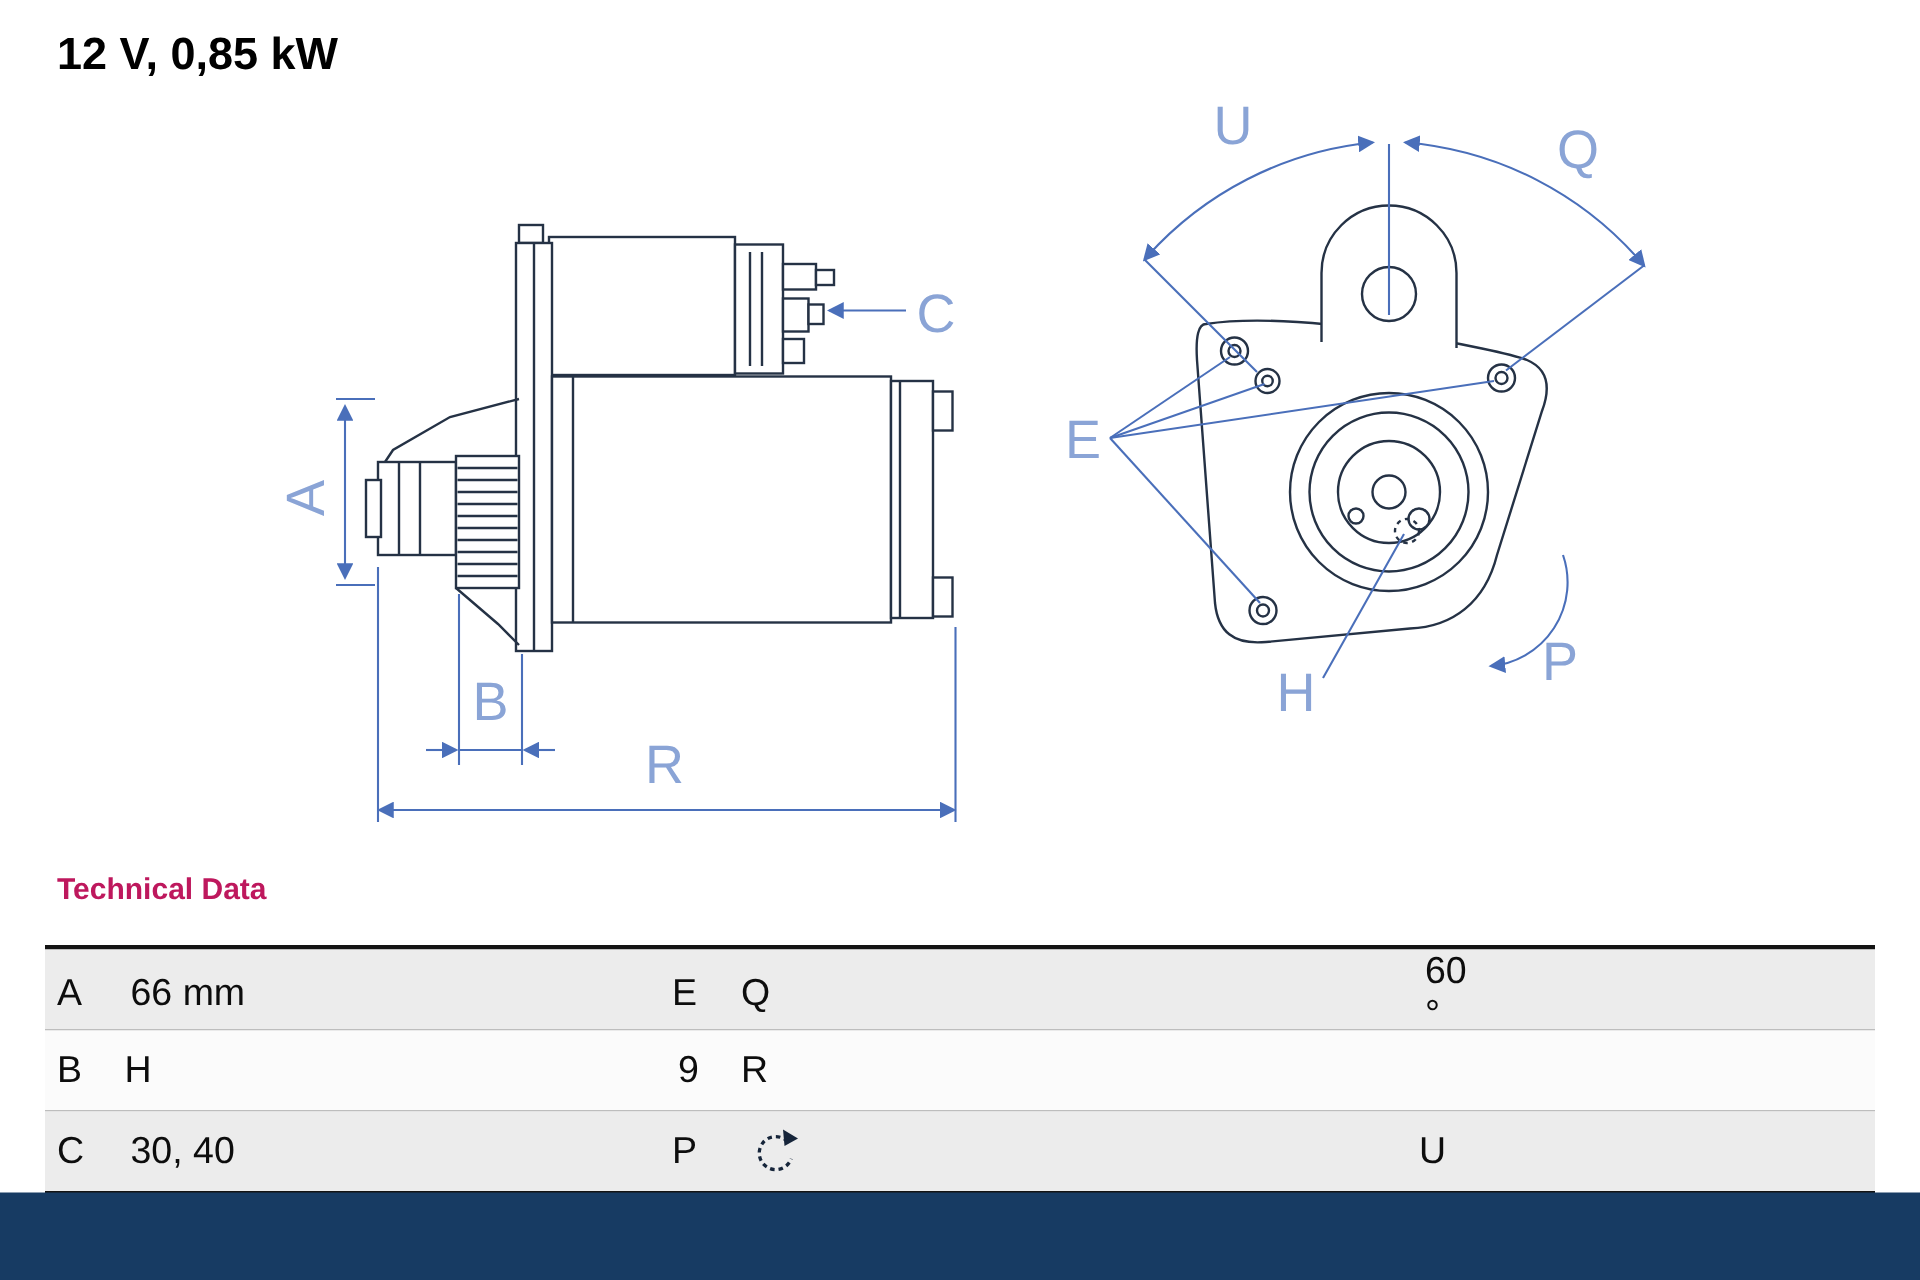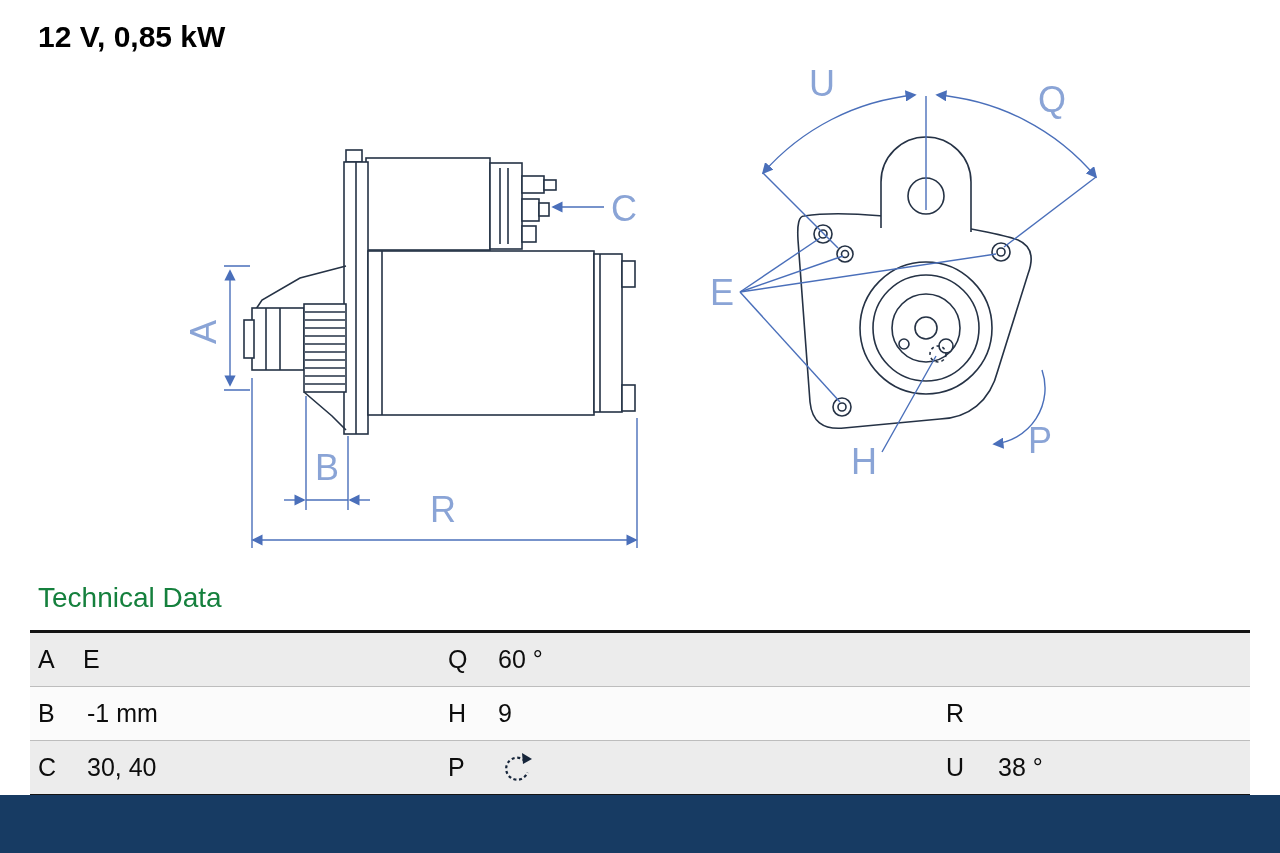--- a/index.html
+++ b/index.html
@@ -1,20 +1,20 @@
 <!DOCTYPE html>
 <html><head>
 <meta charset="utf-8">
 <style>
   html,body{margin:0;padding:0;background:#fff;}
   body{width:1280px;height:853px;font-family:"Liberation Sans",sans-serif;overflow:hidden;}
   .page{position:relative;width:1148px;height:853px;background:#fff;}
   .title{position:absolute;left:38px;top:20px;font-size:30px;font-weight:bold;color:#000;}
   .diagram{position:absolute;left:0;top:0;width:1280px;height:570px;}
-  .td-heading{position:absolute;left:38px;top:582px;font-size:28px;font-weight:normal;color:#15803d;}
+  .td-heading{position:absolute;left:38px;top:582px;font-size:20px;font-weight:bold;color:#be185d;}
   .table{position:absolute;left:30px;top:630px;width:1220px;border-top:3px solid #141414;}
   .row{display:grid;grid-template-columns:45px 365px 46px 452px 48px 1fr;height:53px;
        align-items:center;border-bottom:1px solid #bdbdbd;font-size:25px;color:#0d0d0d;}
   .row.odd{background:#ececec;}
   .row.even{background:#fbfbfb;}
   .row:last-child{border-bottom:3px solid #141414;}
   .cell-key{padding-left:8px;}
   .cell-val{padding-left:12px;}
   .rot-icon{display:inline-block;vertical-align:middle;margin-left:2px;}
   .footer{position:absolute;left:0;top:795px;width:1280px;height:58px;background:#173b63;}
@@ -147,40 +147,39 @@
       <text class="dimlabel" x="864" y="474" text-anchor="middle">H</text>
       <text class="dimlabel" x="1040" y="453" text-anchor="middle">P</text>
     </g>
   </svg>
 
   <div class="td-heading">Technical Data</div>
 
   <div class="table">
     <div class="row odd">
       <div class="cell-key">A</div>
+      <div class="cell-val">66 mm</div>
       <div class="cell-key">E</div>
       <div class="cell-key">Q</div>
       <div class="cell-val">60 °</div>
     </div>
     <div class="row even">
       <div class="cell-key">B</div>
-      <div class="cell-val">-1 mm</div>
       <div class="cell-key">H</div>
       <div class="cell-val">9</div>
       <div class="cell-key">R</div>
     </div>
     <div class="row odd">
       <div class="cell-key">C</div>
       <div class="cell-val">30, 40</div>
       <div class="cell-key">P</div>
       <div class="cell-val">
         <svg class="rot-icon" width="36" height="34" viewBox="0 0 36 34">
           <path d="M25,10 A11,11 0 1 0 27.5,21.5" fill="none" stroke="#16253a" stroke-width="2.2" stroke-dasharray="3,2.6"></path>
           <path d="M22,2 L32,8 L23,13 Z" fill="#16253a"></path>
         </svg>
       </div>
       <div class="cell-key">U</div>
-      <div class="cell-val">38 °</div>
     </div>
   </div>
 
   <div class="footer"></div>
 </div>
 
 </body></html>

